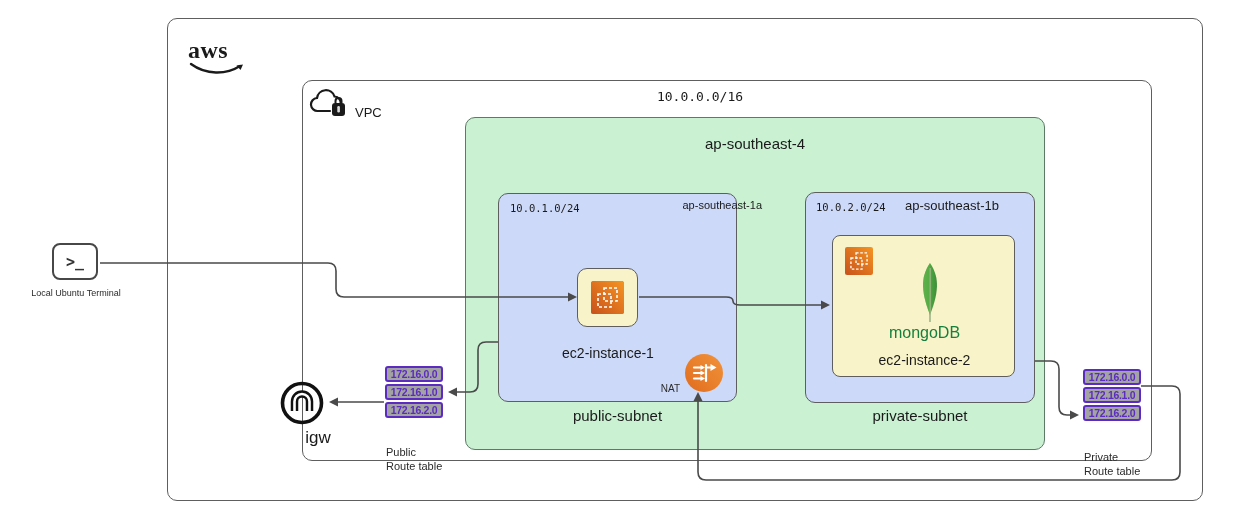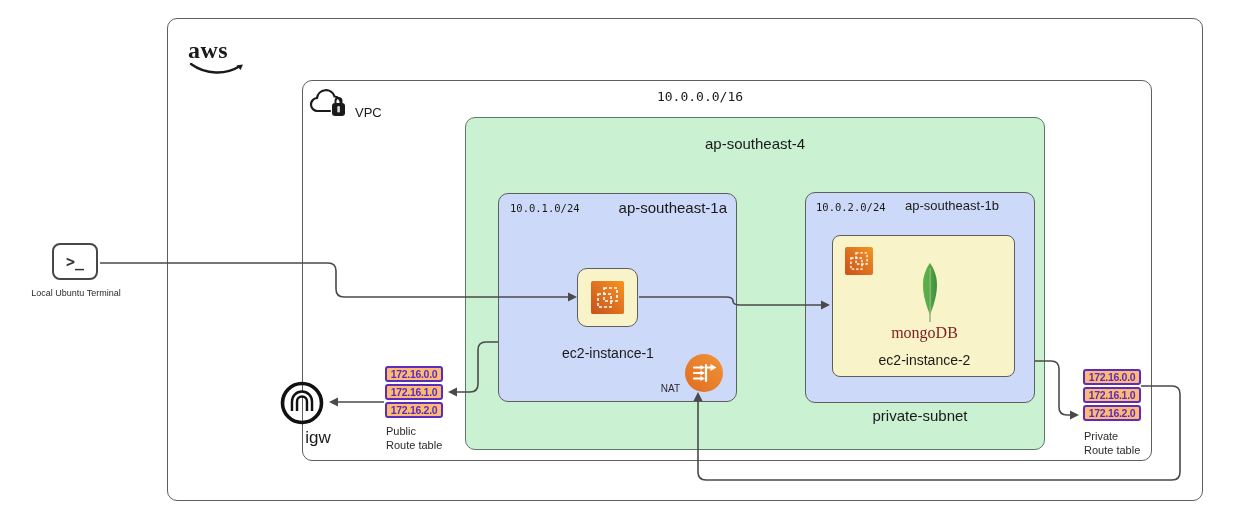--- a/index.html
+++ b/index.html
@@ -5,23 +5,23 @@
   html,body{margin:0;padding:0;background:#ffffff;}
   #canvas{position:relative;width:1241px;height:529px;background:#fff;overflow:hidden;
           font-family:"Liberation Sans",sans-serif;color:#1a1a1a;}
   .abs{position:absolute;}
   .box{position:absolute;border:1.6px solid #5e5e5e;border-radius:10px;box-sizing:border-box;}
   .mono{font-family:"DejaVu Sans Mono",monospace;}
   .ctr{text-align:center;}
   .subnet{background:#cdd9f8;}
   .iconbox{background:#f8f3c8;display:flex;align-items:center;justify-content:center;}
   .rt-row{width:58px;height:16px;box-sizing:border-box;border:2.5px solid #5b2cbf;border-radius:3px;
-          background:#fdba74;color:#5b2cbf;font-weight:bold;font-size:10.5px;line-height:11px;
+          background:#a3a3a3;color:#5b2cbf;font-weight:bold;font-size:10.5px;line-height:11px;
           display:flex;align-items:center;justify-content:center;letter-spacing:-0.3px;margin-bottom:2px;}
-  .rt-title{font-size:11px;line-height:14px;color:#2b2b2b;}
+  .rt-title{font-size:11px;line-height:14px;color:#2b2b2b;margin-top:21px;}
   svg{display:block;}
   .lbl{position:absolute;}
 </style>
 </head>
 <body>
 
 <div id="canvas">
 
   <div class="box" style="left:167px;top:18px;width:1036px;height:483px;"></div>
 
@@ -43,21 +43,22 @@
     <rect x="28.3" y="17" width="2.6" height="6.5" rx="1.2" fill="#fff" opacity="0.85"></rect>
   </svg>
   <div class="lbl" style="left:355px;top:97px;font-size:13px;margin-top:8px;">VPC</div>
   <div class="lbl mono" style="left:640px;top:89px;width:120px;text-align:center;font-size:13px;">10.0.0.0/16</div>
 
   <div class="box" style="left:465px;top:117px;width:580px;height:333px;background:#c9f1d2;border-color:#5d7a66;"></div>
   <div class="lbl ctr" style="left:465px;top:135px;width:580px;font-size:15px;">ap-southeast-4</div>
 
   <div class="box subnet" style="left:498px;top:193px;width:239px;height:209px;"></div>
   <div class="lbl mono" style="left:510px;top:202px;font-size:10.5px;">10.0.1.0/24</div>
-  <div class="lbl" style="left:607px;top:199px;width:120px;text-align:right;font-size:15px;">ap-southeast-1a</div>
+  <div class="lbl" style="left:642px;top:199px;width:120px;text-align:right;font-size:11px;">ap-southeast-1a</div>
+  <div class="lbl ctr" style="left:498px;top:407px;width:239px;font-size:15px;">public-subnet</div>
 
   <div class="box subnet" style="left:805px;top:192px;width:230px;height:211px;"></div>
   <div class="lbl mono" style="left:816px;top:201px;font-size:10.5px;">10.0.2.0/24</div>
   <div class="lbl" style="left:905px;top:198px;width:120px;text-align:left;font-size:13px;">ap-southeast-1b</div>
   <div class="lbl ctr" style="left:805px;top:407px;width:230px;font-size:15px;">private-subnet</div>
 
   <svg class="abs" style="left:0;top:0;z-index:5;" width="1241" height="529" viewBox="0 0 1241 529">
     <g fill="none" stroke="#4a4a4a" stroke-width="1.6" stroke-linejoin="round">
 
       <path d="M 100 263 H 328 Q 336 263 336 271 V 289 Q 336 297 344 297 H 569"></path>
@@ -144,21 +145,21 @@
           <linearGradient id="leafg" x1="0" y1="0" x2="1" y2="0">
         <stop offset="0" stop-color="#62b24e"></stop>
             <stop offset="0.55" stop-color="#4da53f"></stop>
             <stop offset="1" stop-color="#3c8e3a"></stop>
           </linearGradient>
         </defs>
       <path d="M14 1 C 6 13, 3.5 26, 14 53 C 24.5 26, 22 13, 14 1 Z" fill="url(#leafg)"></path>
       <path d="M14 6 V 60" stroke="#9db486" stroke-width="1.6"></path>
       <path d="M14 1 C 6 13, 3.5 26, 14 53 Z" fill="#5cb04a" opacity="0.5"></path>
     </svg>
-    <div class="lbl ctr" style="left:0;top:88px;width:183px;font-family:Liberation Serif, serif;font-size:16px;color:#7f1d1d;">mongoDB</div>
+    <div class="lbl ctr" style="left:0;top:88px;width:183px;font-family:Liberation Sans, sans-serif;font-size:16px;color:#15803d;">mongoDB</div>
     <div class="lbl ctr" style="left:0;top:116px;width:183px;font-size:14px;">ec2-instance-2</div>
   </div>
 
   <svg class="abs" style="left:280px;top:381px;z-index:6;" width="44" height="44" viewBox="0 0 44 44">
     <circle cx="22" cy="22" r="19.5" fill="none" stroke="#111" stroke-width="3.6"></circle>
     <path d="M14.5 30 V 20.5 a7.5 7.5 0 0 1 15 0 V 30" fill="none" stroke="#111" stroke-width="7.5"></path>
     <path d="M14.5 30 V 20.5 a7.5 7.5 0 0 1 15 0 V 30" fill="none" stroke="#fff" stroke-width="2.6"></path>
   </svg>
   <div class="lbl ctr" style="left:296px;top:428px;width:44px;font-size:17px;z-index:6;">igw</div>
 

